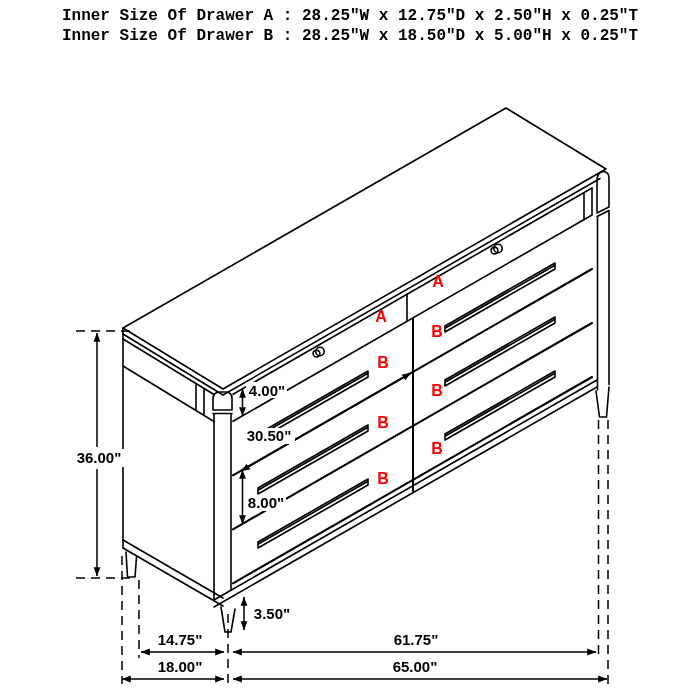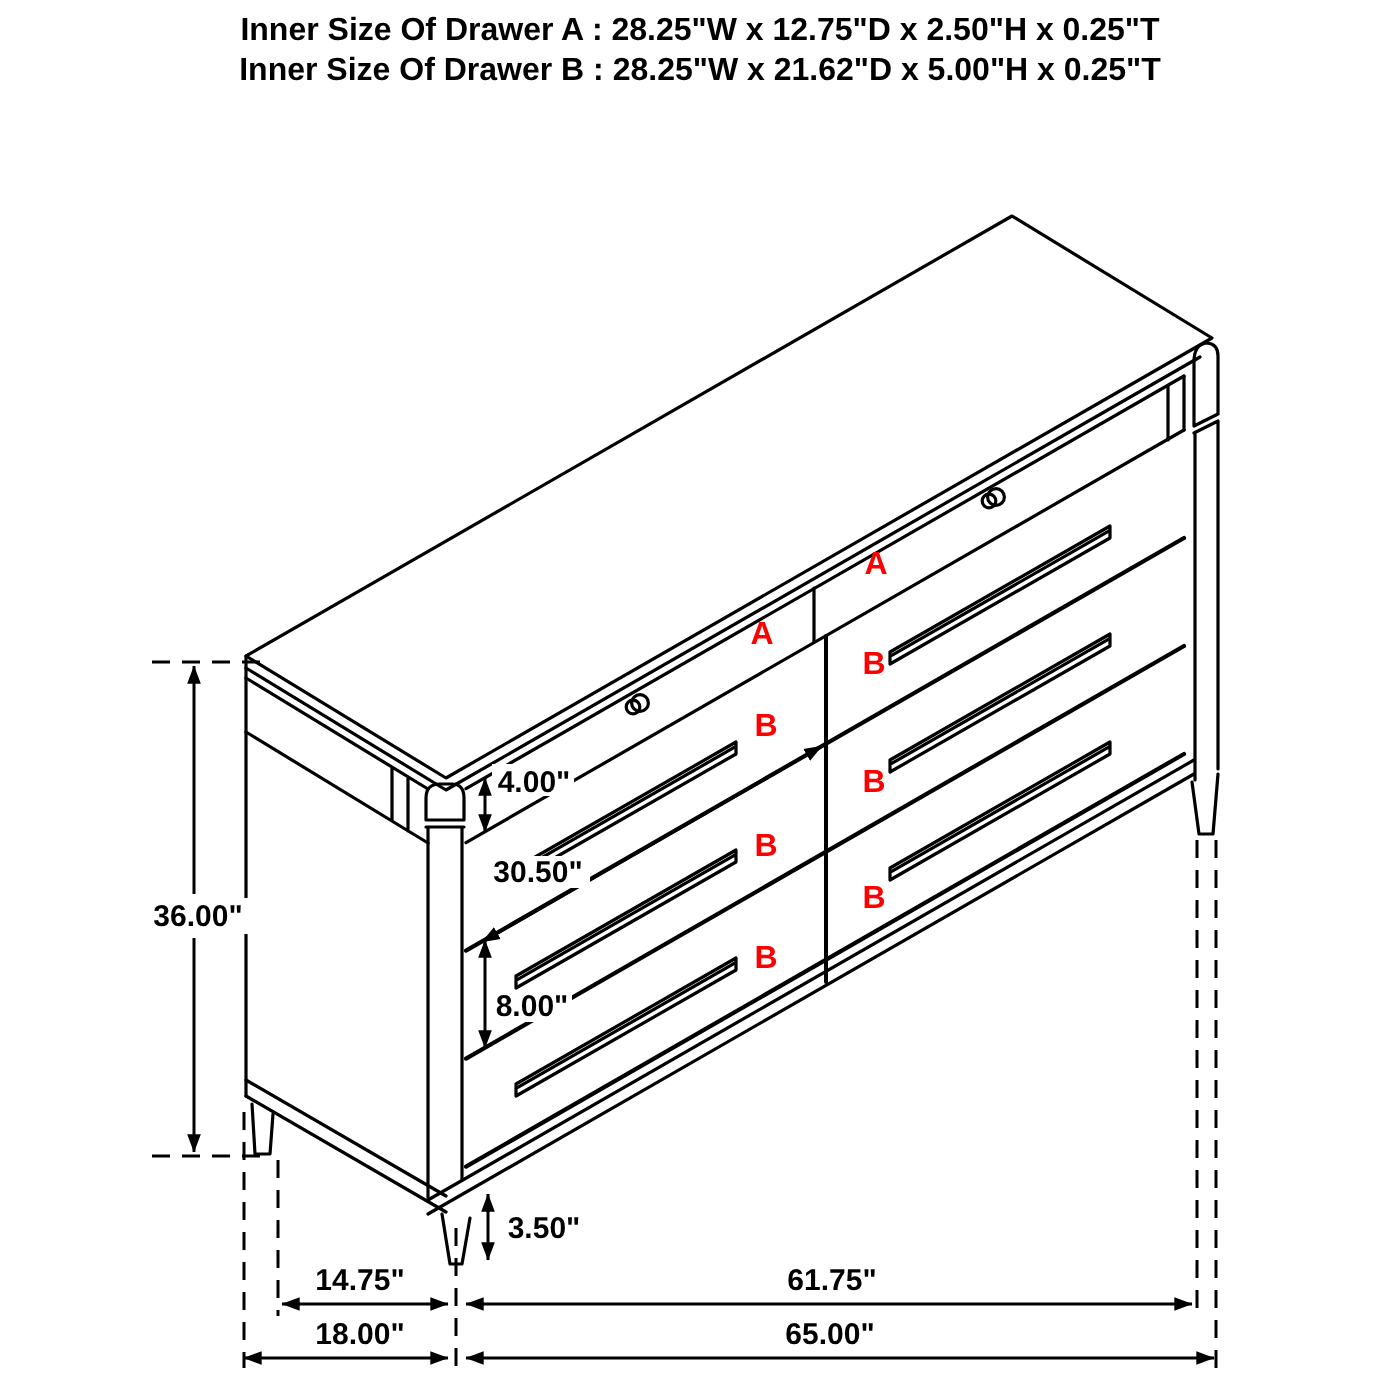--- a/index.html
+++ b/index.html
@@ -1,31 +1,31 @@
 <!DOCTYPE html>
 <html><head>
 <meta charset="utf-8">
 <style>
   html,body{margin:0;padding:0;background:#ffffff;}
   .page{position:relative;width:700px;height:700px;background:#fff;overflow:hidden;
         font-family:"Liberation Sans",sans-serif;}
   .title{position:absolute;top:6px;left:0;width:700px;text-align:center;
-         font-size:16px;font-weight:bold;color:#000;line-height:20px;letter-spacing:0;}
+         font-size:16px;font-weight:bold;color:#000;line-height:20px;letter-spacing:0;font-family:Liberation Mono, monospace;}
   svg text{font-family:"Liberation Sans",sans-serif;font-weight:bold;}
   .dimtxt{font-size:15px;fill:#000;}
   .lettertxt{font-size:16px;}
 </style>
 </head>
 <body>
 
 <div class="page">
 
   <div class="title">
     <div>Inner Size Of Drawer A : 28.25"W x 12.75"D x 2.50"H x 0.25"T</div>
-    <div>Inner Size Of Drawer B : 28.25"W x 21.62"D x 5.00"H x 0.25"T</div>
+    <div>Inner Size Of Drawer B : 28.25"W x 18.50"D x 5.00"H x 0.25"T</div>
   </div>
 
   <svg width="700" height="700" viewBox="0 0 700 700">
     <defs>
       <marker id="ah" viewBox="0 0 10 8" refX="9.3" refY="4" markerWidth="9.5" markerHeight="7.6" orient="auto-start-reverse" markerUnits="userSpaceOnUse">
         <path d="M0,0.4 L9.6,4 L0,7.6 Z" fill="#000"></path>
       </marker>
     </defs>
 
     <g stroke="#000" fill="none" stroke-width="1.6" stroke-linecap="round" stroke-linejoin="round">

